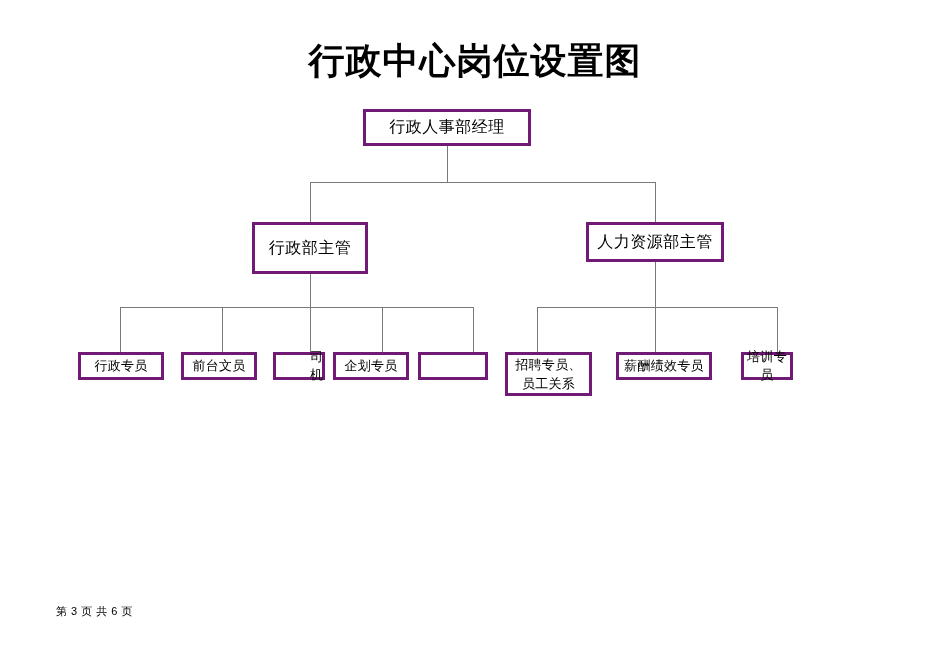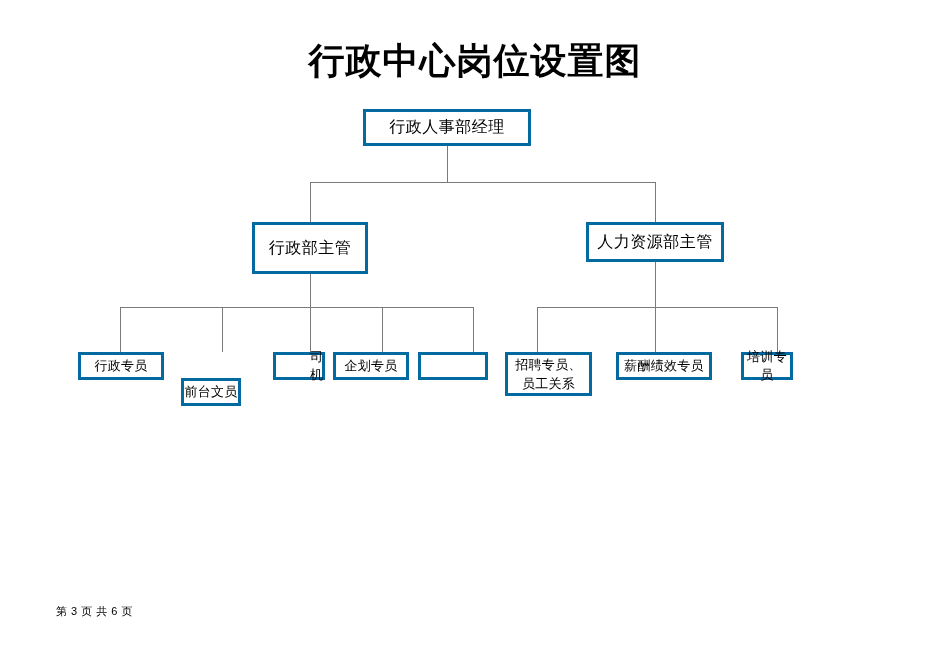--- a/index.html
+++ b/index.html
@@ -33,21 +33,21 @@
     letter-spacing: 1px;
     line-height: 34px;
     white-space: nowrap;
   }
 
   
   .node {
     position: absolute;
     box-sizing: border-box;
     background: #ffffff;
-    border: 3px solid #0369a1;
+    border: 3px solid #701a75;
     display: flex;
     align-items: center;
     justify-content: center;
     text-align: center;
     font-family: "DejaVu Serif", "Liberation Serif", serif;
     color: #000000;
     z-index: 3;
   }
   .node .label {
     display: block;
@@ -117,21 +117,21 @@
       <div class="conn v" style="left: 777px; top: 307px; height: 45px;"></div>
       <div class="node root" style="left: 363px; top: 109px; width: 168px; height: 37px;">
         <span class="label">行政人事部经理</span>
       </div>
       <div class="node level2" style="left: 252px; top: 222px; width: 116px; height: 52px;">
         <span class="label">行政部主管</span>
       </div>
       <div class="node leaf" style="left: 78px; top: 352px; width: 86px; height: 28px;">
         <span class="label">行政专员</span>
       </div>
-      <div class="node leaf" style="left: 181px; top: 352px; width: 60px; height: 28px; margin-top: 26px;">
+      <div class="node leaf" style="left: 181px; top: 352px; width: 76px; height: 28px;">
         <span class="label">前台文员</span>
       </div>
       <div class="node leaf" style="left: 273px; top: 352px; width: 52px; height: 28px; padding-left: 34px;">
         <span class="label">司机</span>
       </div>
       <div class="node leaf" style="left: 333px; top: 352px; width: 76px; height: 28px;">
         <span class="label">企划专员</span>
       </div>
       <div class="node leaf" style="left: 418px; top: 352px; width: 70px; height: 28px;">
         <span class="label"></span>

